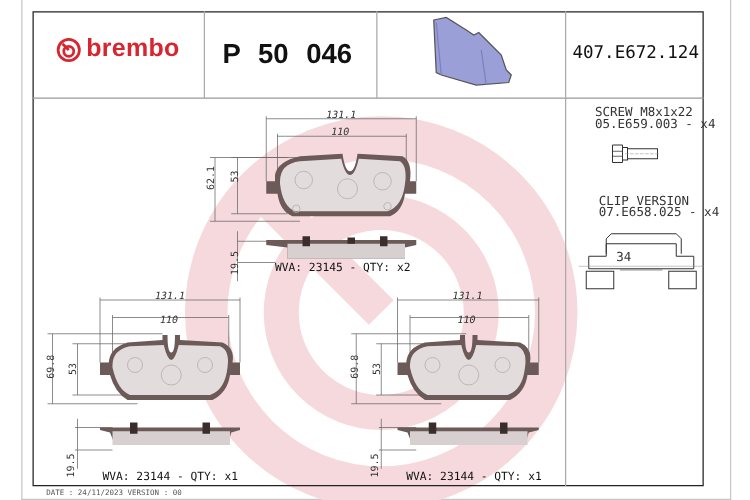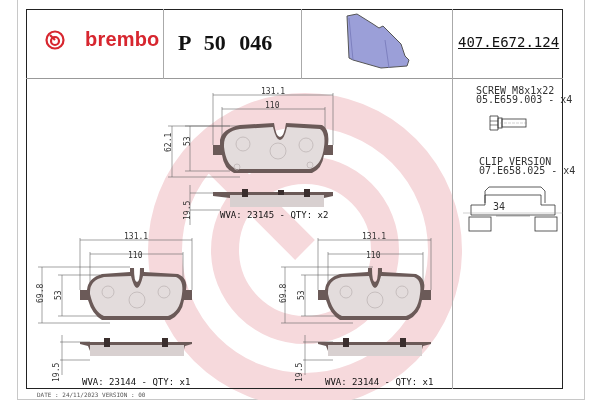--- a/index.html
+++ b/index.html
@@ -1,26 +1,26 @@
 <!DOCTYPE html>
 <html><head>
 <meta charset="utf-8">
 <style>
   html,body{margin:0;padding:0;background:#fff;}
   body{width:600px;height:400px;position:relative;overflow:hidden;font-family:"DejaVu Sans Mono",monospace;color:#222;}
   .outer{position:absolute;left:17px;top:0;width:566px;height:399px;border-left:1px solid #c8c8c8;border-right:1px solid #c8c8c8;border-bottom:1px solid #c8c8c8;}
   .frame{position:absolute;left:26px;top:9px;width:537px;height:380px;border:1.5px solid #222;box-sizing:border-box;}
   .hdr-row{position:absolute;left:26px;top:9px;width:537px;height:70px;border-bottom:1px solid #999;box-sizing:border-box;}
   .vsep{position:absolute;background:#aaa;width:1px;}
-  .logo{position:absolute;left:45px;top:28px;display:flex;align-items:center;gap:20px;}
+  .logo{position:absolute;left:45px;top:28px;display:flex;align-items:center;gap:4px;}
   .logo-text{font-family:"Liberation Sans",sans-serif;font-size:20px;color:#d7262f;font-weight:bold;letter-spacing:0.2px;}
-  .pcode{position:absolute;left:178px;top:30px;font-family:Liberation Serif, serif;font-weight:bold;font-size:22px;color:#111;word-spacing:8px;}
-  .ref{position:absolute;left:458px;top:34px;font-size:14px;color:#111;text-decoration:underline;}
+  .pcode{position:absolute;left:178px;top:30px;font-family:Liberation Sans, sans-serif;font-weight:bold;font-size:22px;color:#111;word-spacing:8px;}
+  .ref{position:absolute;left:458px;top:34px;font-size:14px;color:#111;}
   .watermark{position:absolute;left:140px;top:85px;width:330px;height:330px;pointer-events:none;}
-  .lbl{position:absolute;font-size:8px;color:#333;}
+  .lbl{position:absolute;font-size:8px;color:#333;font-style:italic;}
   .wva{position:absolute;font-size:9px;font-weight:normal;color:#111;}
   .vlbl{position:absolute;font-size:8px;color:#333;transform:rotate(-90deg);transform-origin:left top;}
   .acc{position:absolute;font-size:10px;color:#333;line-height:9px;white-space:pre;}
   .foot{position:absolute;left:37px;top:391px;font-size:6px;color:#555;}
   svg{position:absolute;overflow:visible;}
 </style>
 </head>
 <body>
 
 <div class="outer"></div>

